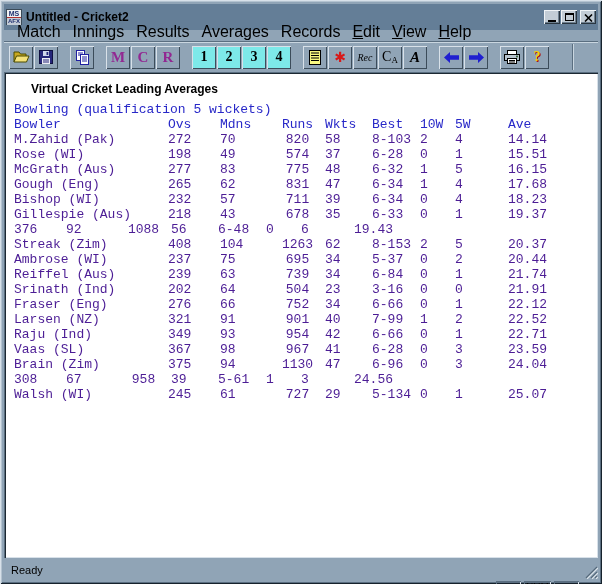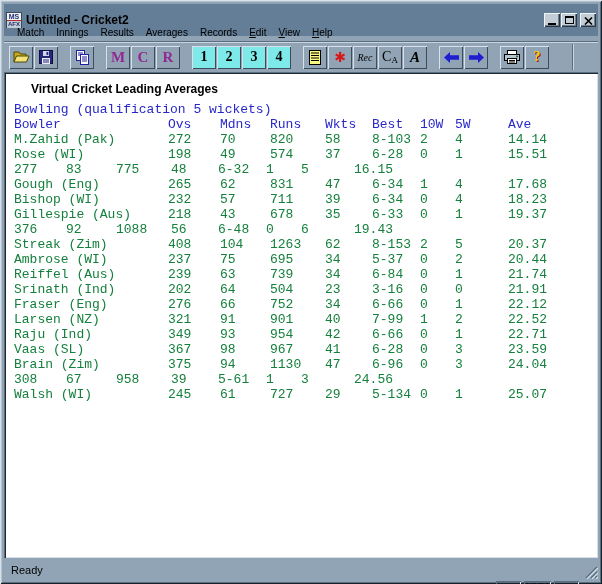--- a/index.html
+++ b/index.html
@@ -1,38 +1,38 @@
 <!DOCTYPE html>
 <html><head>
 <meta charset="utf-8">
 <style>
   html,body{margin:0;padding:0;background:#90A4B6;}
   .window{position:relative;width:602px;height:584px;background:#90A4B6;overflow:hidden;
     font-family:"Liberation Sans",sans-serif;
     box-shadow:inset 1px 1px 0 #D8E1E9, inset -1px -1px 0 #16222C,
                inset 2px 2px 0 #B4C3D0, inset -2px -2px 0 #5A6E80;}
   
-  .titlebar{position:absolute;left:4px;top:4px;right:4px;height:32px;background:#647E97;
+  .titlebar{position:absolute;left:4px;top:4px;right:4px;height:26px;background:#647E97;
     display:flex;align-items:center;padding:0 2px;}
   .app-icon{width:16px;height:16px;margin-right:4px;flex:0 0 auto;border:1px solid #3A4A58;box-sizing:border-box;}
   .app-icon .ms{display:block;height:7px;line-height:7px;text-align:center;background:#F0F2F4;
     color:#203070;font:bold 7px "Liberation Sans",sans-serif;letter-spacing:0;}
   .app-icon .afx{display:block;height:7px;line-height:7px;text-align:center;background:#C4CCD6;
     color:#203070;font:bold 6px "Liberation Sans",sans-serif;border-top:1px solid #B03030;}
   .title-text{font:bold 12px "Liberation Sans",sans-serif;color:#000;flex:1;
     white-space:nowrap;overflow:hidden;}
   .cap-btn{width:16px;height:14px;background:#C3CDD6;border:0;padding:0;margin-left:1px;
     display:flex;align-items:center;justify-content:center;
     box-shadow:inset 1px 1px 0 #F0F4F7, inset -1px -1px 0 #2A3640, inset -2px -2px 0 #6E8090;}
   .cap-btn.gap{margin-left:3px;}
   .g-min{width:8px;height:2px;background:#000;margin-top:7px;}
   .g-max{width:9px;height:8px;box-sizing:border-box;border:1px solid #000;border-top:2px solid #000;background:transparent;}
   
   .menubar{position:absolute;left:4px;top:23px;right:4px;height:18px;display:flex;
-    align-items:center;padding-left:7px;font-size:10px;color:#000;}
+    align-items:center;padding-left:7px;font-size:16px;color:#000;}
   .menu-item{padding:1px 6px;white-space:nowrap;}
   .menu-item u{text-decoration:underline;}
   
   .toolbar{position:absolute;left:4px;top:41px;right:4px;height:31px;
     border-top:1px solid #5A6E80;box-shadow:inset 0 1px 0 #C9D6E0;
     display:flex;align-items:center;padding-left:5px;box-sizing:border-box;}
   .tb-group{display:flex;margin-right:11px;}
   .tb-btn{width:24px;height:23px;background:#90A4B6;border:0;padding:0;margin-right:1px;
     display:flex;align-items:center;justify-content:center;position:relative;
     box-shadow:inset 1px 1px 0 #D8E1E9, inset -1px -1px 0 #3C4C5A;}
@@ -48,25 +48,25 @@
   .s-a-italic{font:bold italic 15px "Liberation Serif",serif;color:#000;}
   .s-help{font:bold 14px "Liberation Serif",serif;color:#F6D400;text-shadow:1px 1px 0 #B01010;}
   .tb-sep{position:absolute;left:568px;top:2px;bottom:2px;width:0;
     border-left:1px solid #5A6E80;border-right:1px solid #C9D6E0;}
   
   .client{position:absolute;left:4px;top:72px;right:4px;bottom:26px;background:#FFF;
     box-shadow:inset 1px 1px 0 #5A6E80, inset 2px 2px 0 #1C2832, inset -1px -1px 0 #D8E1E9;
     padding:10px 0 0 10px;box-sizing:border-box;overflow:hidden;}
   .doc-title{font:bold 12px/15px "Liberation Sans",sans-serif;color:#000;margin:0 0 5px 17px;}
   .mono{font-family:"Liberation Mono","DejaVu Sans Mono",monospace;font-size:13px;line-height:15px;
-    white-space:pre;color:#15803d;}
+    white-space:pre;color:#4c1d95;}
   .blue{color:#2828C8;}
   .trow{display:flex;}
   .trow span{display:inline-block;flex:0 0 auto;overflow:visible;}
-  .c0{width:154px;} .c1{width:52px;} .c2{width:50px;} .c3{width:55px;}
+  .c0{width:154px;} .c1{width:52px;} .c2{width:50px;} .c3{width:55px;text-align:center;}
   .c4{width:47px;} .c5{width:48px;} .c6{width:35px;} .c7{width:53px;} .c8{width:60px;}
   
   .statusbar{position:absolute;left:4px;bottom:4px;right:4px;height:21px;display:flex;
     align-items:center;font-size:11px;color:#000;padding-left:7px;box-sizing:border-box;}
   .status-ready{flex:1;}
   .status-panel{height:14px;margin-left:3px;box-shadow:inset 1px 1px 0 #5A6E80, inset -1px -1px 0 #D8E1E9;
     font-size:10px;line-height:14px;text-align:center;color:#000;box-sizing:border-box;}
   .grip{width:15px;height:15px;margin-left:4px;align-self:flex-end;margin-bottom:1px;}
 </style>
 </head>
@@ -228,21 +228,21 @@
       </div>
     </div>
 
   <div class="client">
     <div class="doc-title">Virtual Cricket Leading Averages</div>
     <div class="mono blue">Bowling (qualification 5 wickets)</div>
     <div class="mono blue trow" id="header-row"><span class="c0">Bowler</span><span class="c1">Ovs</span><span class="c2">Mdns</span><span class="c3">Runs</span><span class="c4">Wkts</span><span class="c5">Best</span><span class="c6">10W</span><span class="c7">5W</span><span class="c8">Ave</span></div>
     <div id="rows">
         <div class="mono trow"><span class="c0">M.Zahid (Pak)</span><span class="c1">272</span><span class="c2">70</span><span class="c3">820</span><span class="c4">58</span><span class="c5">8-103</span><span class="c6">2</span><span class="c7">4</span><span class="c8">14.14</span></div>
         <div class="mono trow"><span class="c0">Rose (WI)</span><span class="c1">198</span><span class="c2">49</span><span class="c3">574</span><span class="c4">37</span><span class="c5">6-28</span><span class="c6">0</span><span class="c7">1</span><span class="c8">15.51</span></div>
-        <div class="mono trow"><span class="c1">277</span><span class="c2">83</span><span class="c3">775</span><span class="c4">48</span><span class="c5">6-32</span><span class="c6">1</span><span class="c7">5</span><span class="c8">16.15</span></div>
+        <div class="mono trow"><span class="c0">McGrath (Aus)</span><span class="c1">277</span><span class="c2">83</span><span class="c3">775</span><span class="c4">48</span><span class="c5">6-32</span><span class="c6">1</span><span class="c7">5</span><span class="c8">16.15</span></div>
         <div class="mono trow"><span class="c0">Gough (Eng)</span><span class="c1">265</span><span class="c2">62</span><span class="c3">831</span><span class="c4">47</span><span class="c5">6-34</span><span class="c6">1</span><span class="c7">4</span><span class="c8">17.68</span></div>
         <div class="mono trow"><span class="c0">Bishop (WI)</span><span class="c1">232</span><span class="c2">57</span><span class="c3">711</span><span class="c4">39</span><span class="c5">6-34</span><span class="c6">0</span><span class="c7">4</span><span class="c8">18.23</span></div>
         <div class="mono trow"><span class="c0">Gillespie (Aus)</span><span class="c1">218</span><span class="c2">43</span><span class="c3">678</span><span class="c4">35</span><span class="c5">6-33</span><span class="c6">0</span><span class="c7">1</span><span class="c8">19.37</span></div>
         <div class="mono trow"><span class="c1">376</span><span class="c2">92</span><span class="c3">1088</span><span class="c4">56</span><span class="c5">6-48</span><span class="c6">0</span><span class="c7">6</span><span class="c8">19.43</span></div>
         <div class="mono trow"><span class="c0">Streak (Zim)</span><span class="c1">408</span><span class="c2">104</span><span class="c3">1263</span><span class="c4">62</span><span class="c5">8-153</span><span class="c6">2</span><span class="c7">5</span><span class="c8">20.37</span></div>
         <div class="mono trow"><span class="c0">Ambrose (WI)</span><span class="c1">237</span><span class="c2">75</span><span class="c3">695</span><span class="c4">34</span><span class="c5">5-37</span><span class="c6">0</span><span class="c7">2</span><span class="c8">20.44</span></div>
         <div class="mono trow"><span class="c0">Reiffel (Aus)</span><span class="c1">239</span><span class="c2">63</span><span class="c3">739</span><span class="c4">34</span><span class="c5">6-84</span><span class="c6">0</span><span class="c7">1</span><span class="c8">21.74</span></div>
         <div class="mono trow"><span class="c0">Srinath (Ind)</span><span class="c1">202</span><span class="c2">64</span><span class="c3">504</span><span class="c4">23</span><span class="c5">3-16</span><span class="c6">0</span><span class="c7">0</span><span class="c8">21.91</span></div>
         <div class="mono trow"><span class="c0">Fraser (Eng)</span><span class="c1">276</span><span class="c2">66</span><span class="c3">752</span><span class="c4">34</span><span class="c5">6-66</span><span class="c6">0</span><span class="c7">1</span><span class="c8">22.12</span></div>
         <div class="mono trow"><span class="c0">Larsen (NZ)</span><span class="c1">321</span><span class="c2">91</span><span class="c3">901</span><span class="c4">40</span><span class="c5">7-99</span><span class="c6">1</span><span class="c7">2</span><span class="c8">22.52</span></div>

